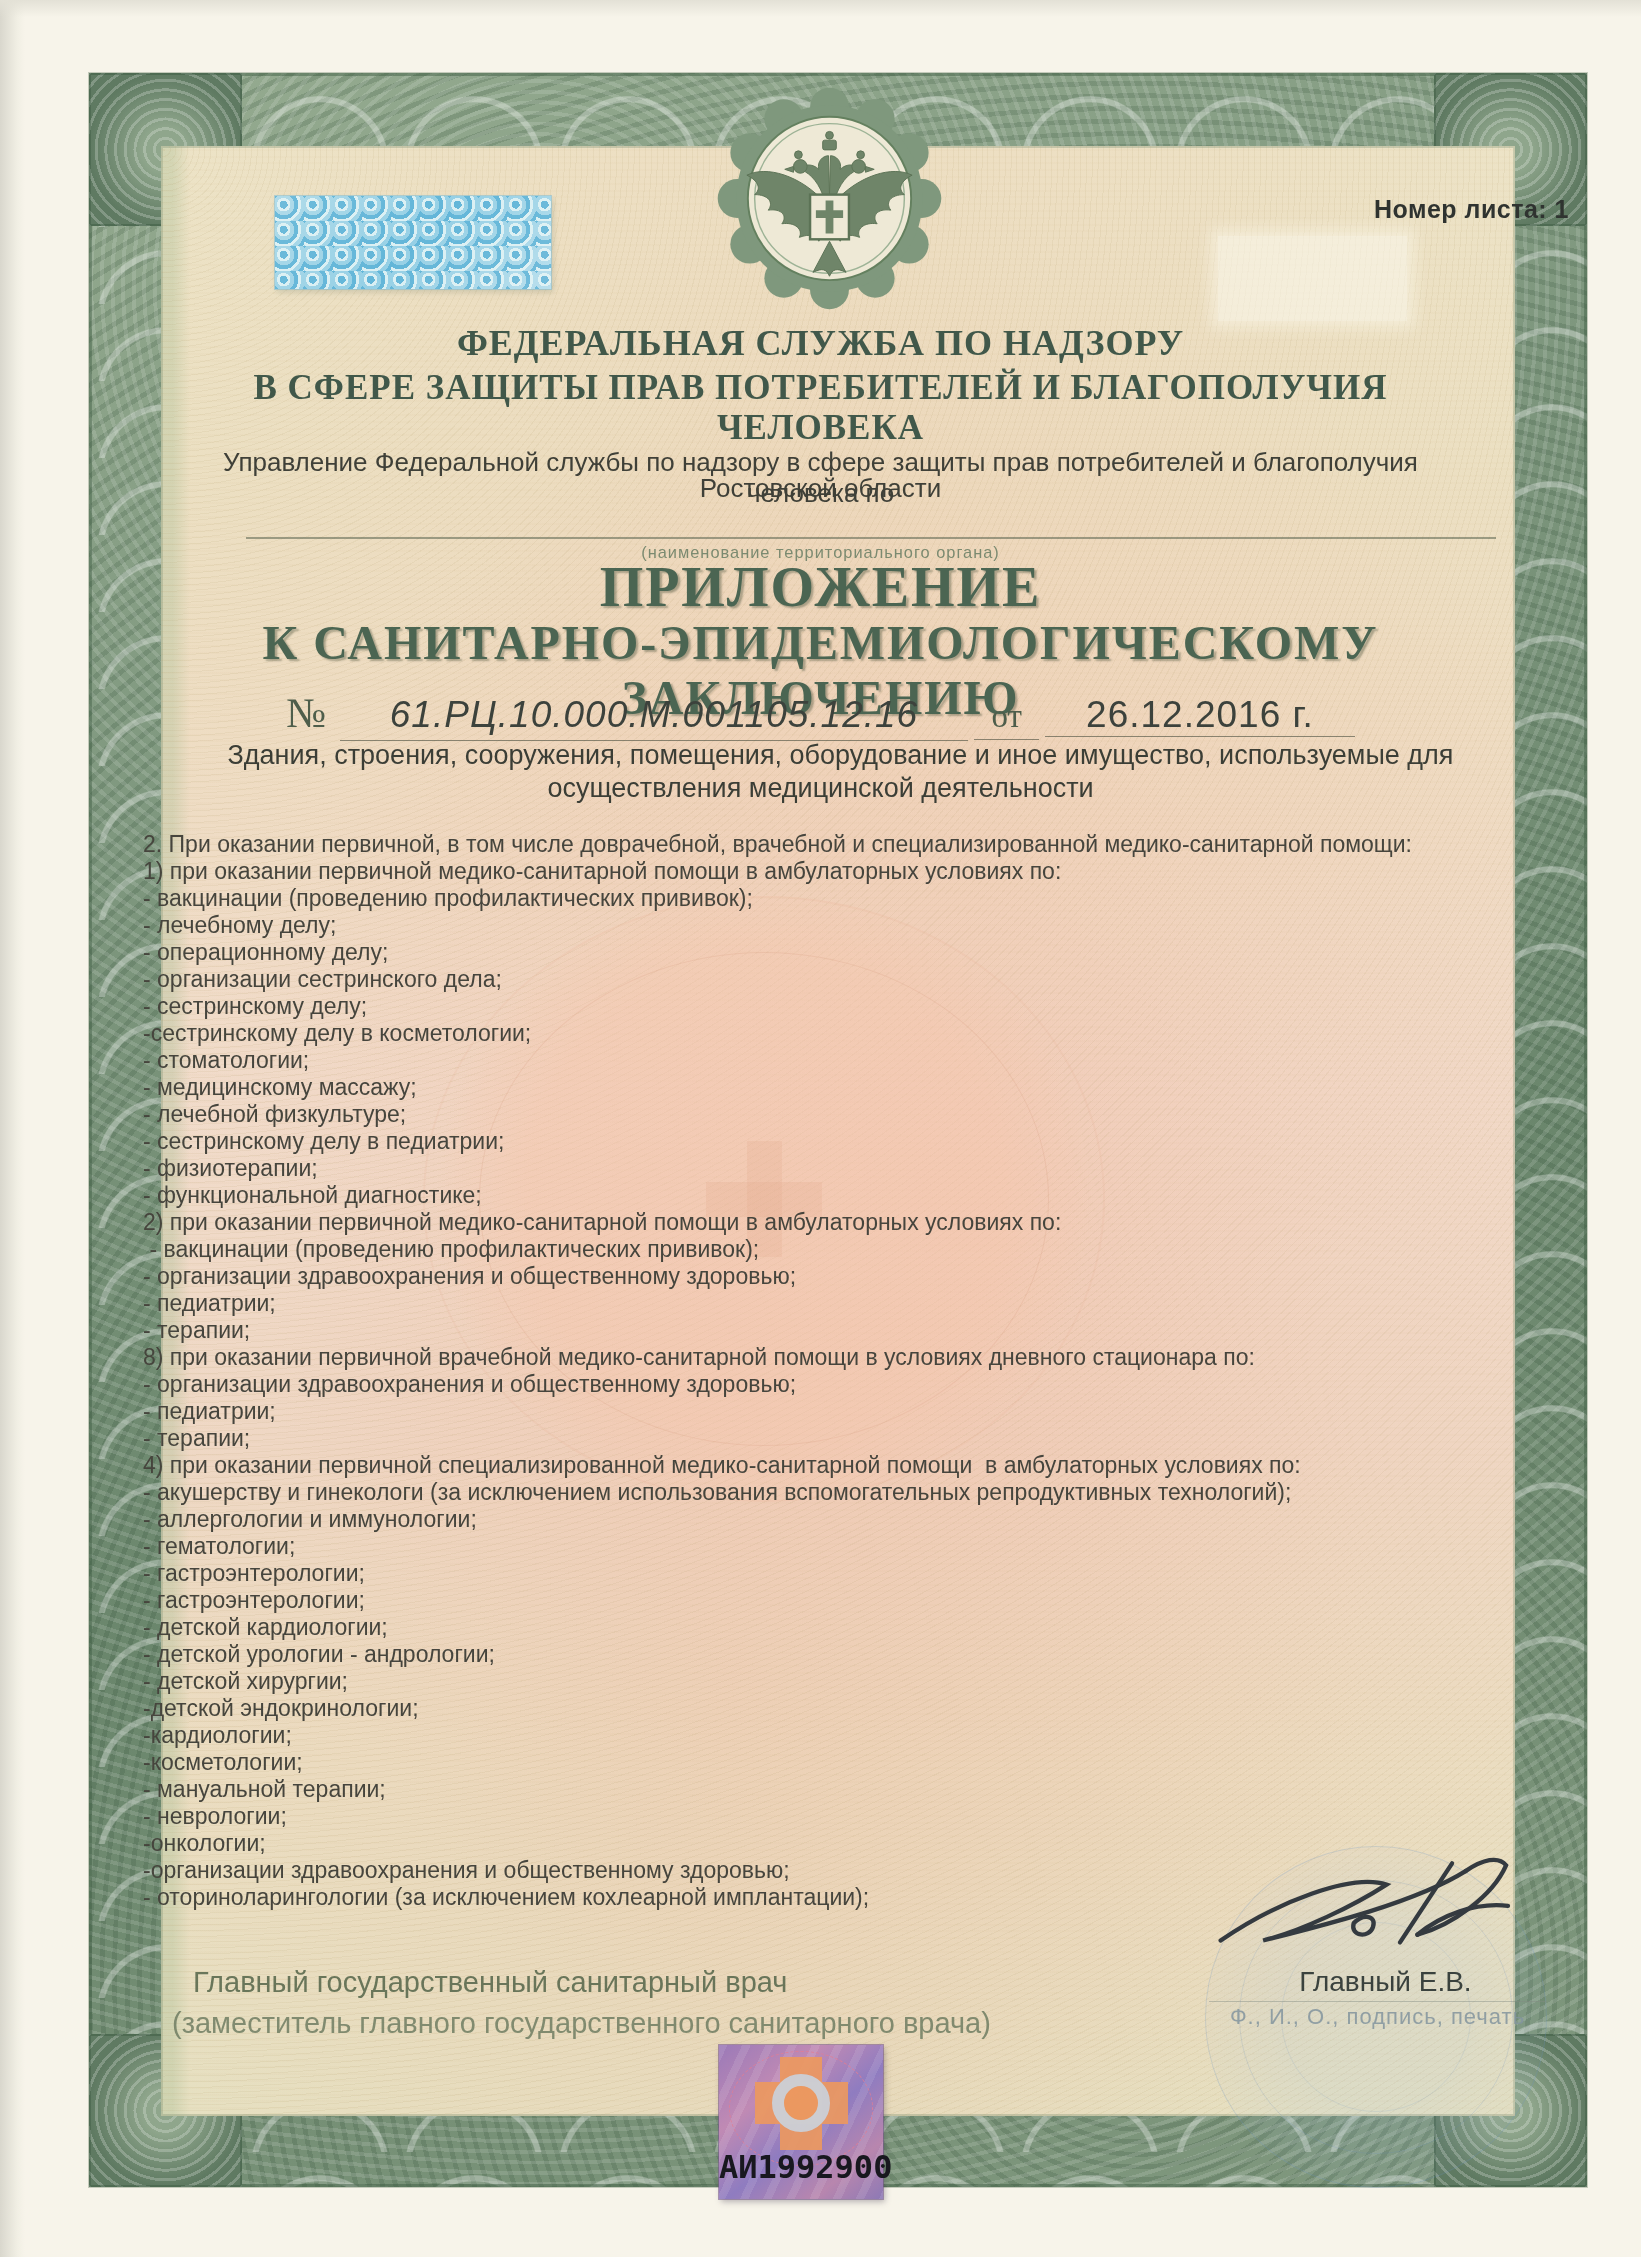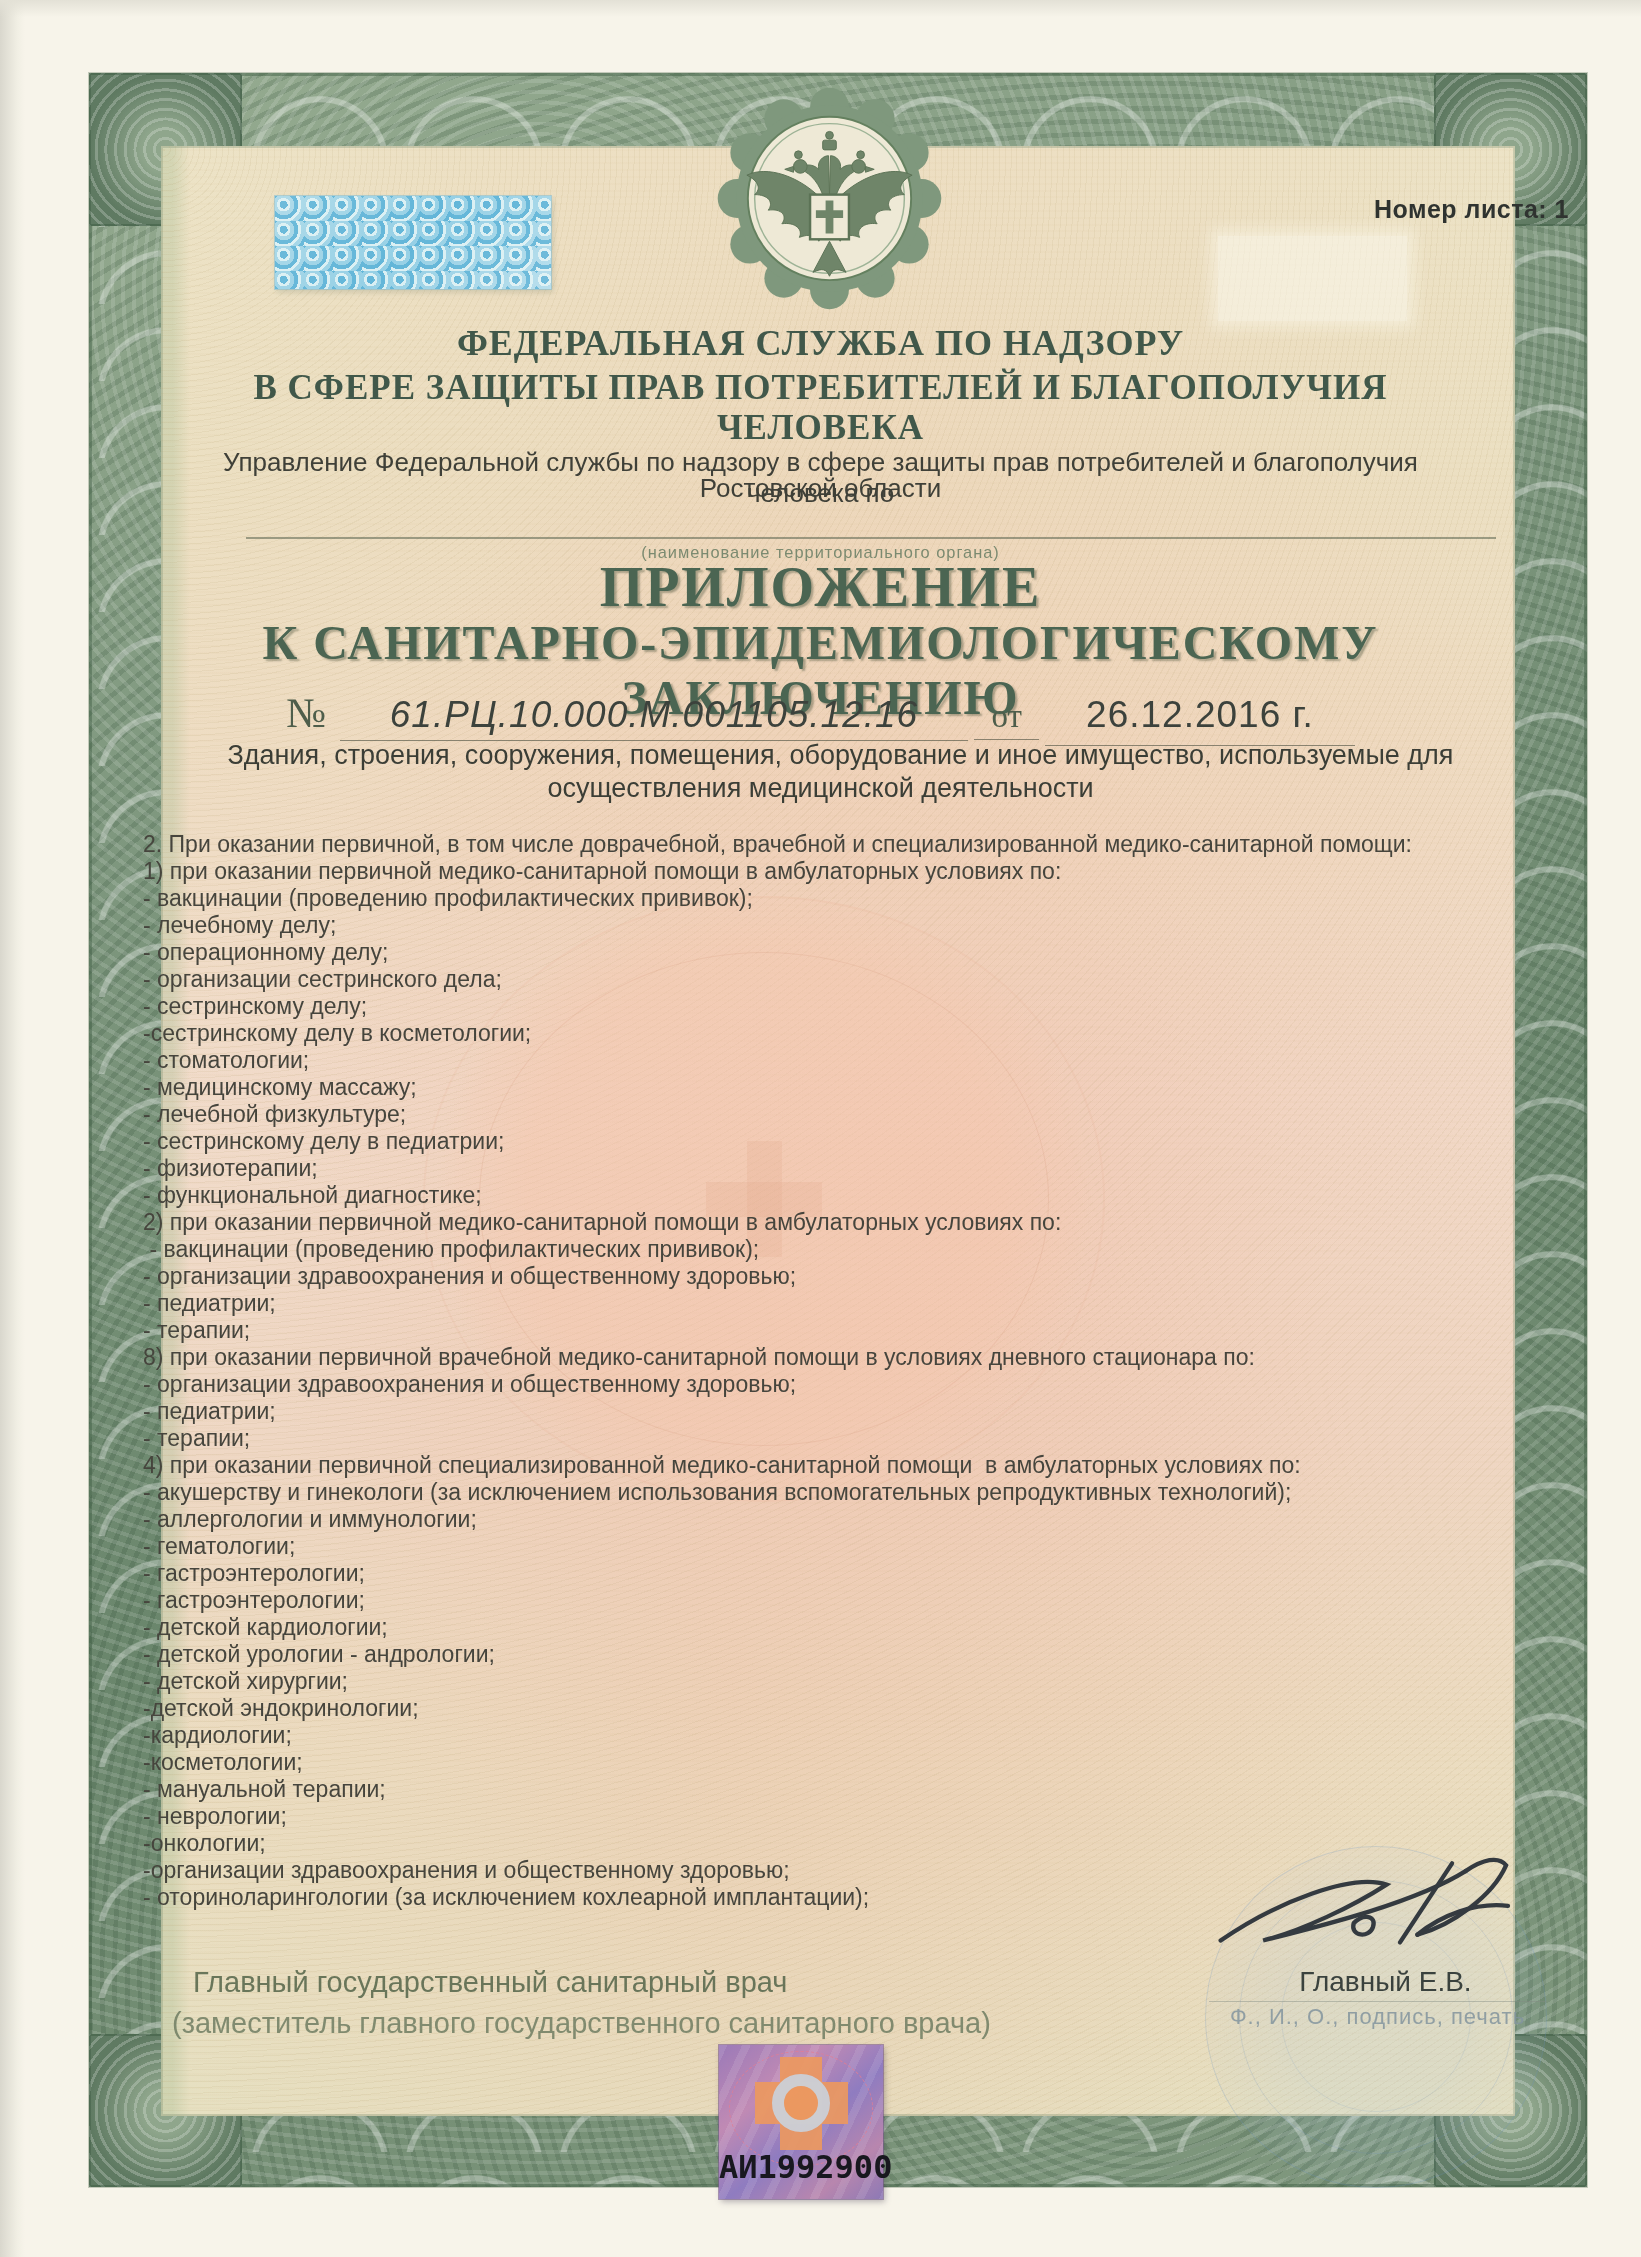--- a/index.html
+++ b/index.html
@@ -98,21 +98,21 @@
   .title1{top:555px;font-size:56px;}
   .title2{top:615px;font-size:48px;}
 
   
   .num-row{position:absolute;left:270px;top:689px;width:1101px;display:flex;
     justify-content:center;align-items:baseline;}
   .no-sign{font-family:"Liberation Serif", serif;font-size:42px;color:#4e5e4b;margin-right:13.5px;}
   .blank{border-bottom:1.9px solid rgba(70,75,60,.6);}
   .num-value{font-size:37px;color:#3c423c;padding:0 50px 3.9px 50px;letter-spacing:1px;font-style:italic;}
   .from-label{font-family:"Liberation Serif", serif;font-size:33px;color:#4e5e4b;margin:0 5.8px;padding:0 17.4px 3.9px 17.4px;}
-  .date-value{font-size:37px;color:#3c423c;padding:0 41px 9px 41px;letter-spacing:1px;}
+  .date-value{font-size:37px;color:#3c423c;padding:0 41px 0 41px;letter-spacing:1px;}
 
   .subject{font-size:27px;color:#3b3e36;}
   .subject1{top:740px;padding-left:20px;}
   .subject2{top:773px;}
 
   
   .body-list{position:absolute;left:143px;top:831px;width:1361px;}
   .body-line{font-size:23px;line-height:27px;color:#46453d;white-space:pre;}
 
   

